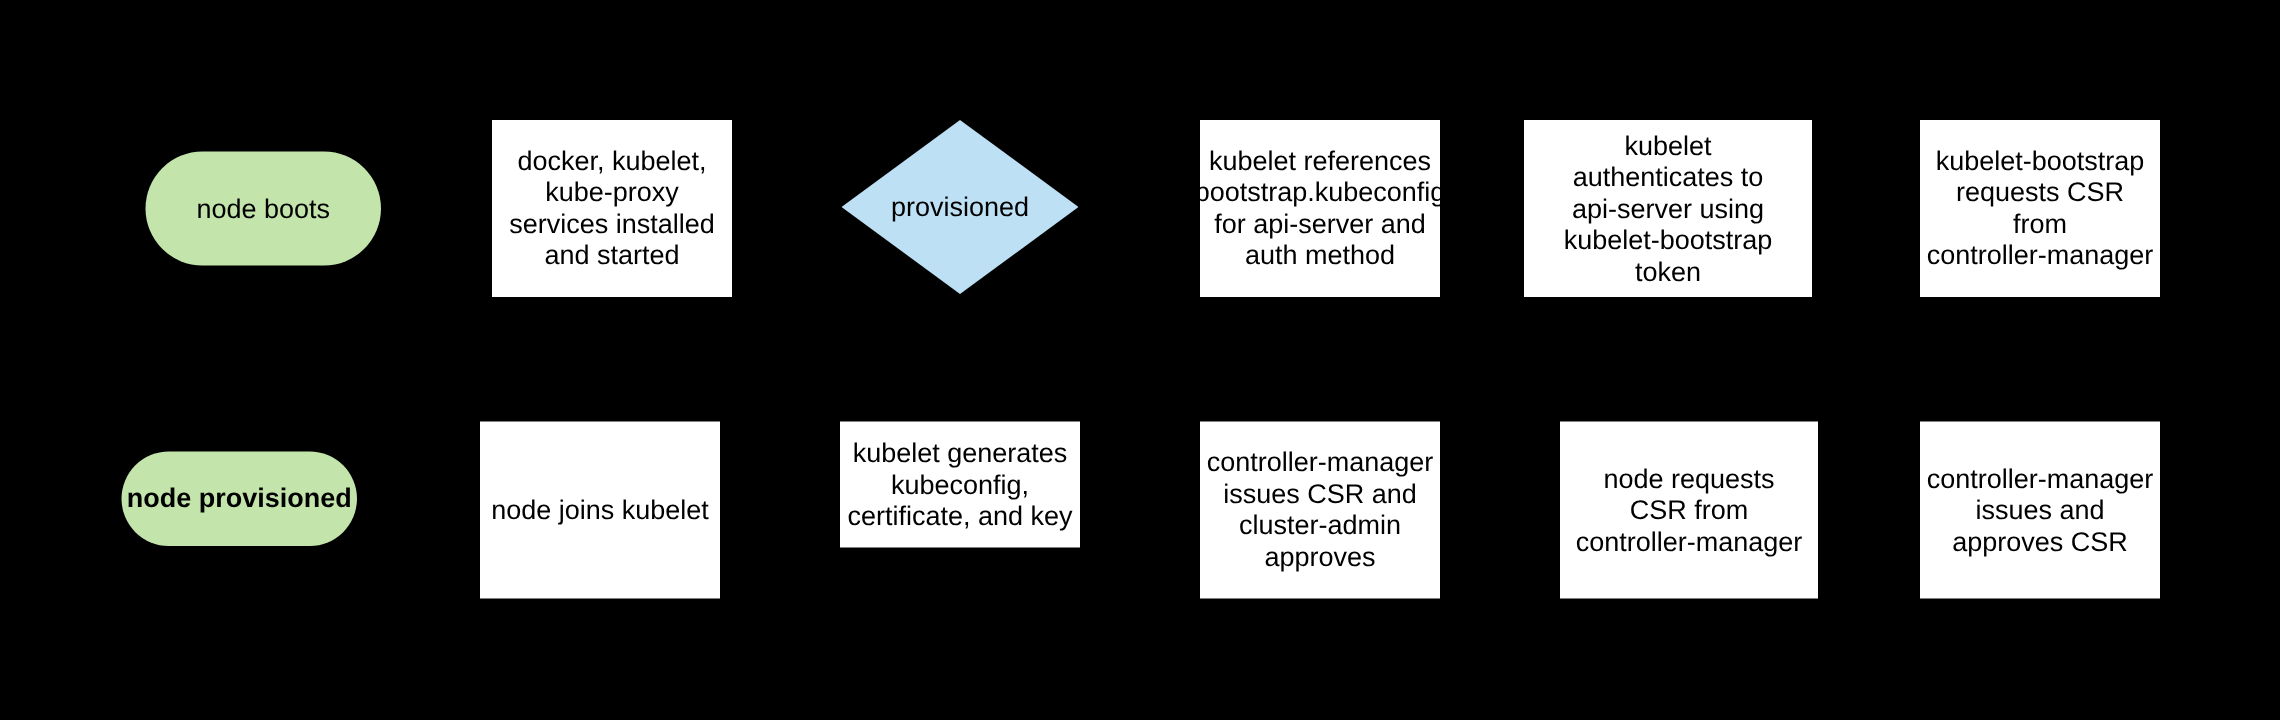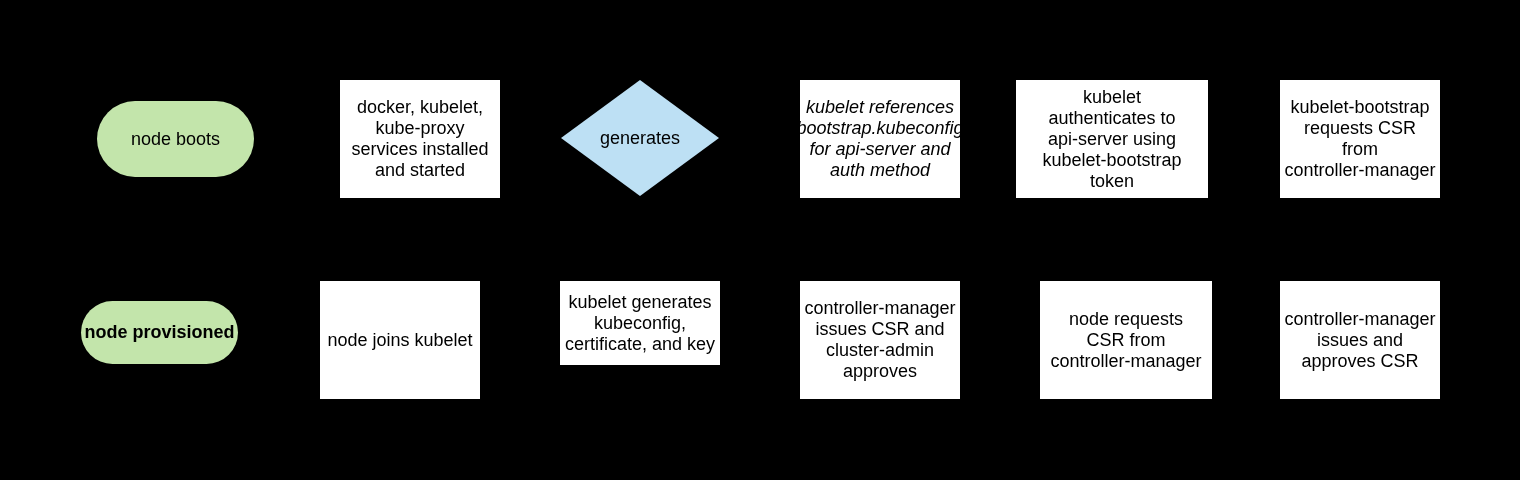--- a/index.html
+++ b/index.html
@@ -54,35 +54,35 @@
 </style>
 </head>
 <body>
 
 <div class="canvas">
 
   <div class="node terminal" style="left:97px; top:101px; width:157px; height:76px;">
     <span class="label">node boots</span>
   </div>
 
-  <div class="node process" style="left:340px; top:80px; width:160px; height:118px;">
+  <div class="node process" style="left:328px; top:80px; width:160px; height:118px;">
     <span class="label">docker, kubelet,
 kube-proxy
 services installed
 and started</span>
   </div>
 
   <div class="node decision" style="left:561px; top:80px; width:158px; height:116px;">
     <svg class="shape" viewBox="0 0 158 116" preserveAspectRatio="none" aria-hidden="true">
       <polygon points="79,0 158,58 79,116 0,58"></polygon>
     </svg>
-    <span class="label">generates</span>
+    <span class="label">provisioned</span>
   </div>
 
-  <div class="node process" style="left:800px; top:80px; width:160px; height:118px;font-style:italic;">
+  <div class="node process" style="left:800px; top:80px; width:160px; height:118px;">
     <span class="label">kubelet references
 bootstrap.kubeconfig
 for api-server and
 auth method</span>
   </div>
 
   <div class="node process" style="left:1016px; top:80px; width:192px; height:118px;">
     <span class="label">kubelet
 authenticates to
 api-server using

